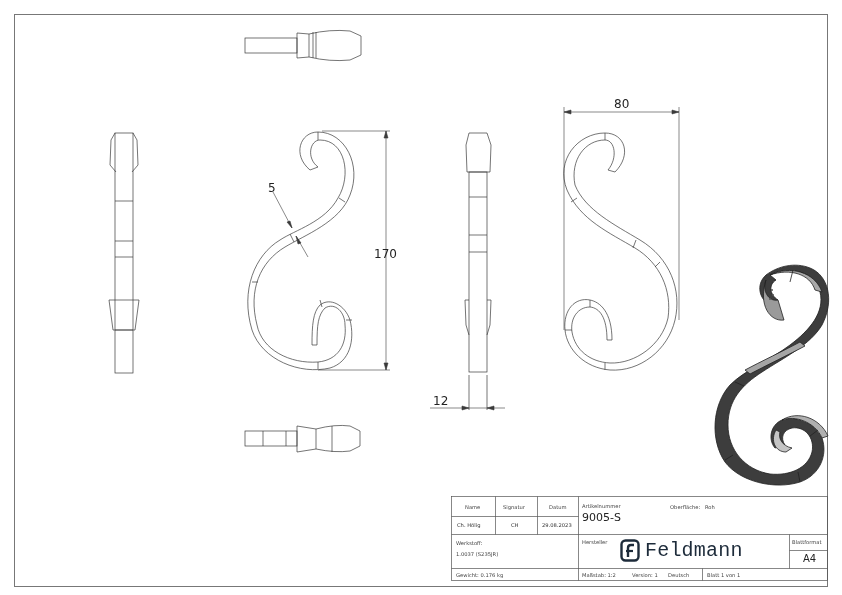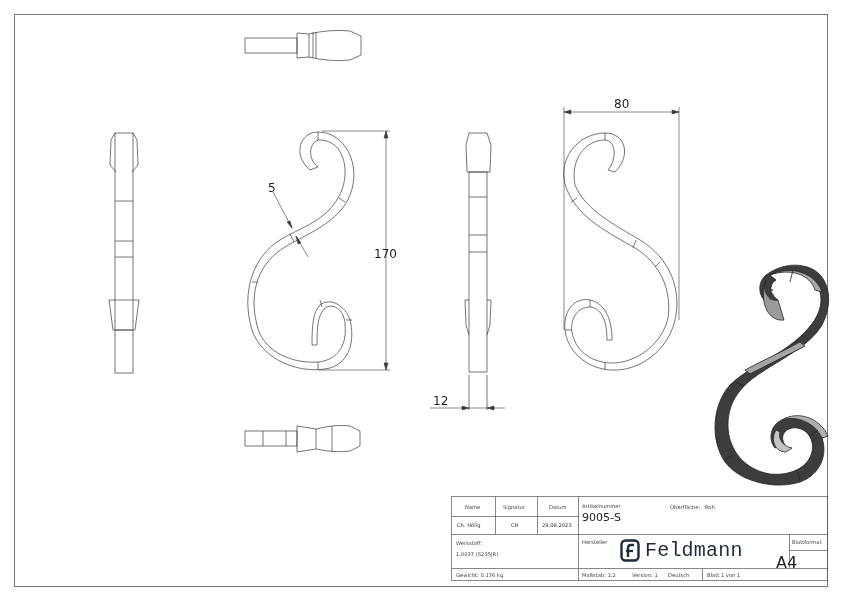--- a/index.html
+++ b/index.html
@@ -167,19 +167,19 @@
 <div class="tb" style="left:620px;top:539px;display:flex;align-items:center;gap:5px;">
   <svg width="20" height="23" viewBox="0 0 20 23">
     <rect x="1.5" y="1.5" width="17" height="20" rx="4" fill="none" stroke="#1d2b3a" stroke-width="2.4"></rect>
     <path d="M8 18 V9 Q8 6 11 6 H14" fill="none" stroke="#1d2b3a" stroke-width="2.4"></path>
     <line x1="6" y1="12" x2="13" y2="12" stroke="#1d2b3a" stroke-width="2.2"></line>
   </svg>
   <span class="logo-text">Feldmann</span>
 </div>
 
 <div class="tb tb-label" style="left:792px;top:539px;">Blattformat</div>
-<div class="tb" style="left:776px;top:553px;font-size:16px;color:#222;">A4</div>
+<div class="tb" style="left:803px;top:553px;font-size:10px;color:#222;">A4</div>
 
 <div class="tb tb-label" style="left:456px;top:572px;">Gewicht: 0.176 kg</div>
 <div class="tb tb-label" style="left:582px;top:572px;">Maßstab: 1:2</div>
 <div class="tb tb-label" style="left:632px;top:572px;">Version: 1</div>
 <div class="tb tb-label" style="left:668px;top:572px;">Deutsch</div>
 <div class="tb tb-label" style="left:707px;top:572px;">Blatt 1 von 1</div>
 
 </body></html>

